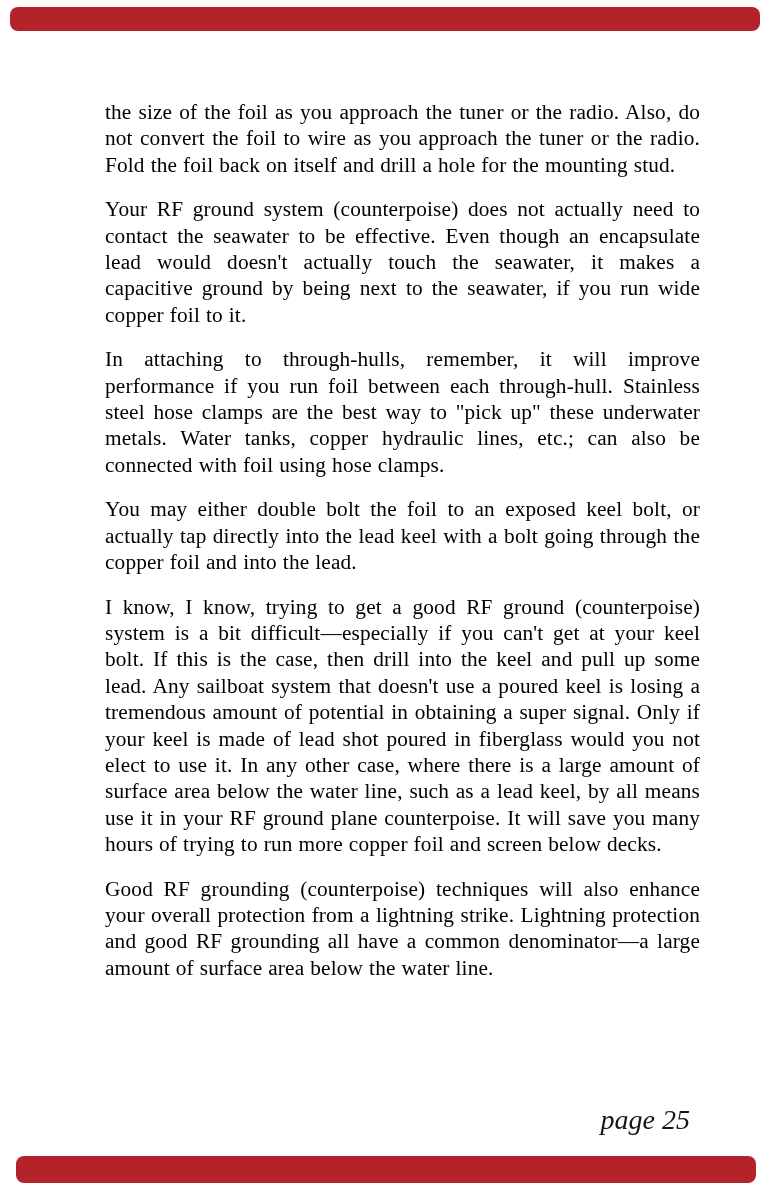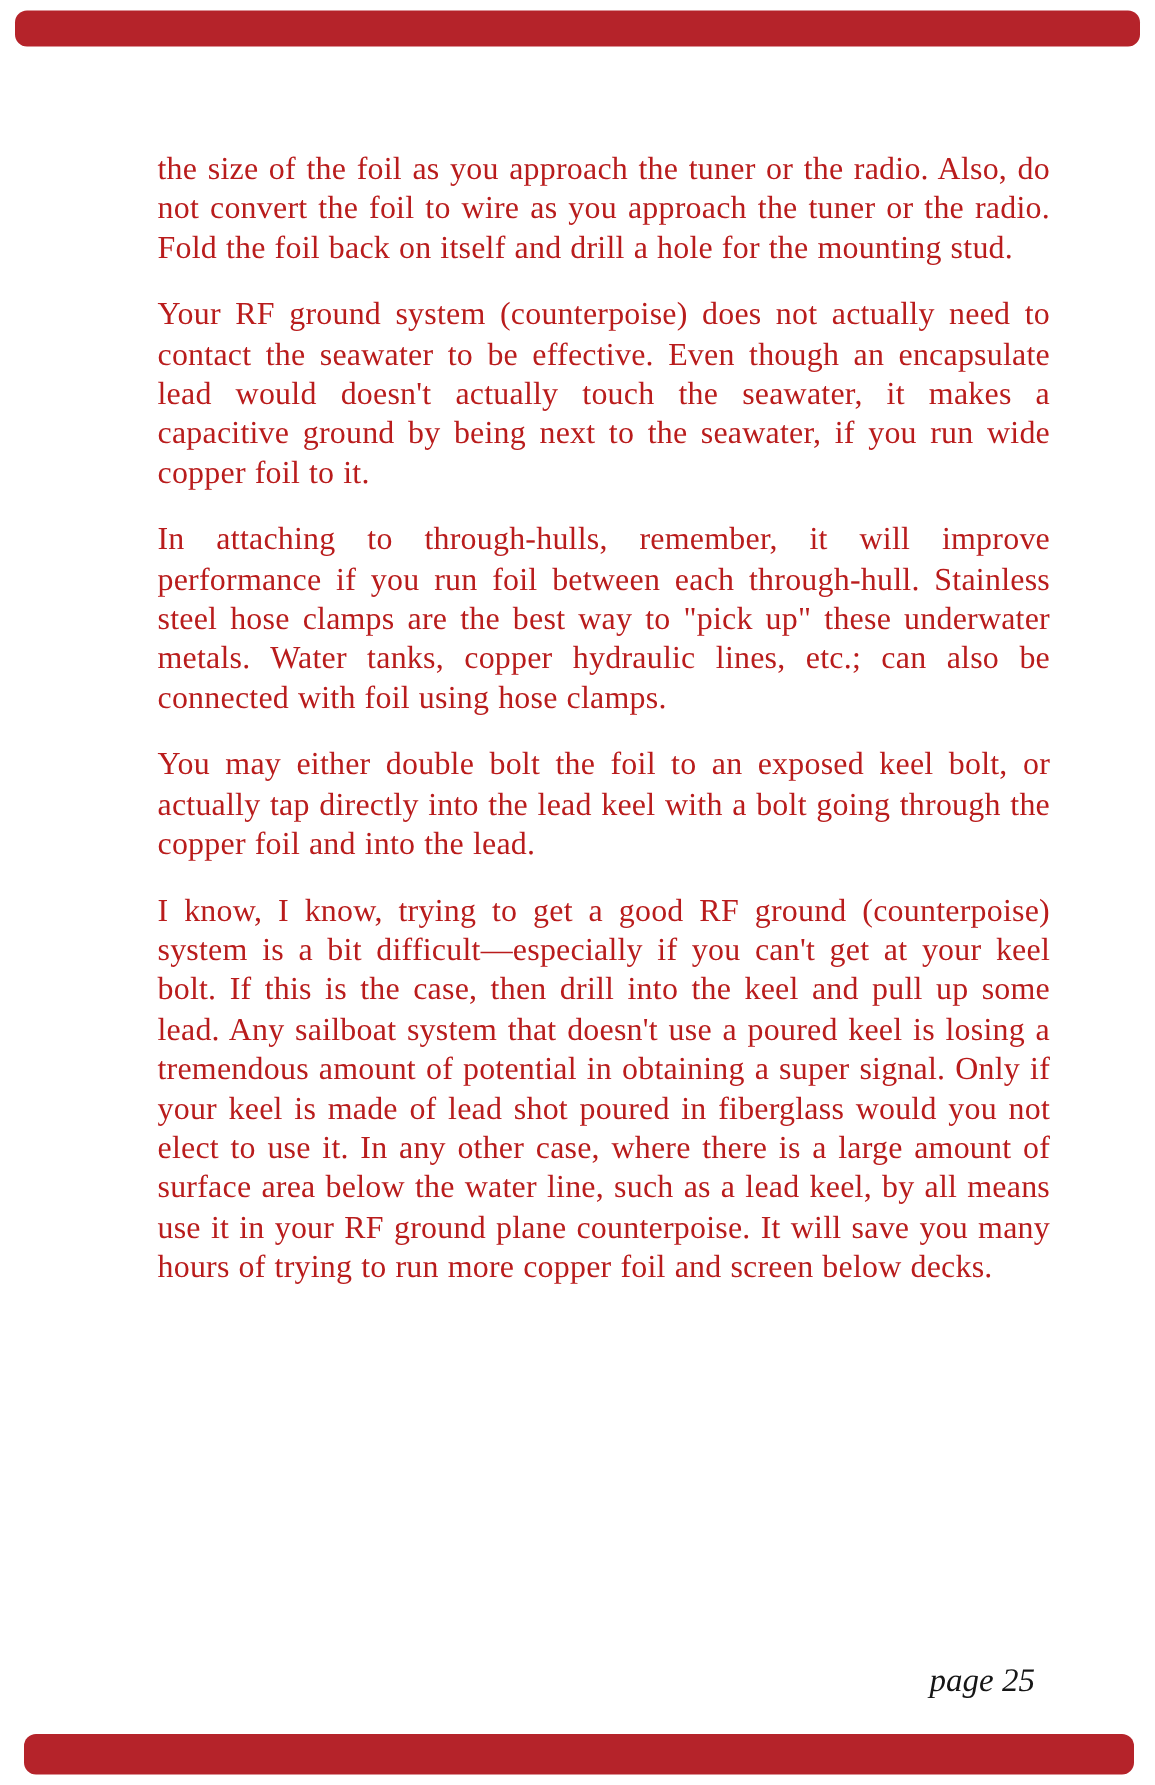--- a/index.html
+++ b/index.html
@@ -49,37 +49,38 @@
     word-spacing: 0.5px;
     text-align: justify;
   }
   .content p:last-child {
     margin-bottom: 0;
   }
   .folio {
     position: absolute;
     top: 1107px;
     right: 80px;
-    font-size: 22px;
+    font-size: 28px;
     line-height: 26px;
     font-style: italic;
   }
 </style>
 </head>
 <body>
 
 <div class="page" style="background: rgb(255, 255, 255);">
 
   <div class="scan-bar top" style="background: rgb(181, 35, 42);"></div>
 
-  <main class="content" style="color: #b91c1c;">
+  <main class="content" style="color: #000000;">
     <p>the size of the foil as you approach the tuner or the radio. Also, do not convert the foil to wire as you approach the tuner or the radio. Fold the foil back on itself and drill a hole for the mounting stud.</p>
     <p>Your RF ground system (counterpoise) does not actually need to contact the seawater to be effective. Even though an encapsulate lead would doesn't actually touch the seawater, it makes a capacitive ground by being next to the seawater, if you run wide copper foil to it.</p>
     <p>In attaching to through-hulls, remember, it will improve performance if you run foil between each through-hull. Stainless steel hose clamps are the best way to "pick up" these underwater metals. Water tanks, copper hydraulic lines, etc.; can also be connected with foil using hose clamps.</p>
     <p>You may either double bolt the foil to an exposed keel bolt, or actually tap directly into the lead keel with a bolt going through the copper foil and into the lead.</p>
     <p>I know, I know, trying to get a good RF ground (counterpoise) system is a bit difficult—especially if you can't get at your keel bolt. If this is the case, then drill into the keel and pull up some lead. Any sailboat system that doesn't use a poured keel is losing a tremendous amount of potential in obtaining a super signal. Only if your keel is made of lead shot poured in fiberglass would you not elect to use it. In any other case, where there is a large amount of surface area below the water line, such as a lead keel, by all means use it in your RF ground plane counterpoise. It will save you many hours of trying to run more copper foil and screen below decks.</p>
+    <p>Good RF grounding (counterpoise) techniques will also enhance your overall protection from a lightning strike. Lightning protection and good RF grounding all have a common denominator—a large amount of surface area below the water line.</p>
   </main>
 
   <div class="folio" style="color: rgb(22, 22, 22);">page 25</div>
 
   <div class="scan-bar bottom" style="background: rgb(181, 35, 42);"></div>
 
 </div>
 
 </body></html>

